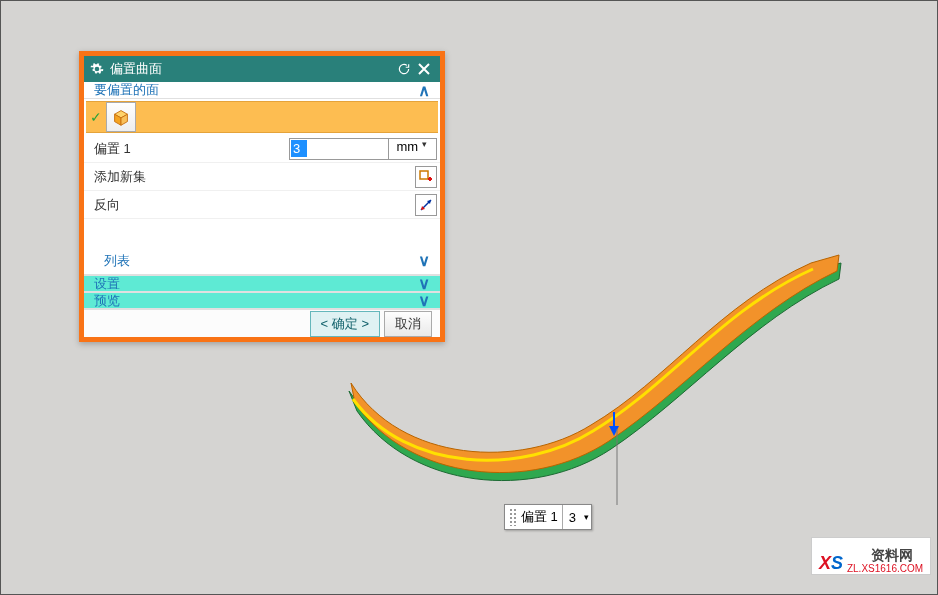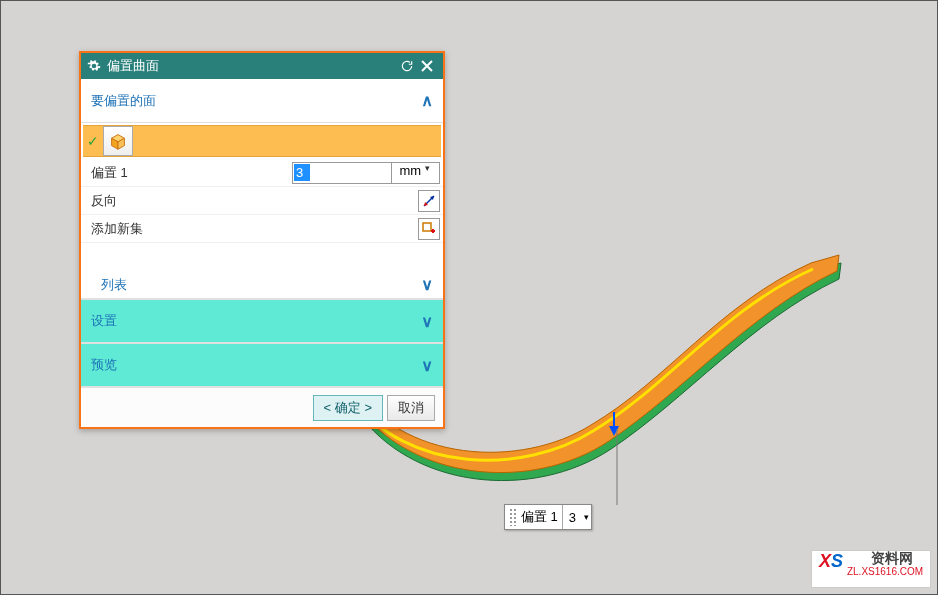--- a/index.html
+++ b/index.html
@@ -14,35 +14,35 @@
     overflow: hidden;
     border: 1px solid #555;
   }
   .dialog {
     position: absolute;
     left: 78px;
     top: 50px;
     width: 366px;
     background: #fff;
     box-shadow: 0 2px 6px rgba(0,0,0,0.25);
-    border: 2px solid #f97316;
+    border: 5px solid #f97316;
   }
   .titlebar {
     height: 26px;
     background: #29807a;
     color: #fff;
     display: flex;
     align-items: center;
     padding: 0 6px;
   }
   .titlebar .gear { margin-right: 6px; display:flex; }
   .titlebar .title { flex: 1; }
   .titlebar .icon-slot { width: 20px; display:flex; justify-content:center; }
   .section-header {
-    height: 44px;
+    height: 17px;
     display: flex;
     align-items: center;
     padding: 0 10px;
     border-bottom: 1px solid #e0e0e0;
     color: #1f73b7;
     cursor: pointer;
   }
   .section-header.collapsed-look {
     background: #5eead4;
     border-top: 1px solid #e0e0e0;
@@ -115,21 +115,21 @@
     height: 28px;
     display:flex;
     align-items:center;
     padding: 0 10px 0 20px;
     color:#1f73b7;
     border-bottom: 1px solid #e0e0e0;
     margin-top: 28px;
   }
   .list-sub .label{ flex:1; }
   .footer {
-    height: 40px;
+    height: 28px;
     display:flex;
     align-items:center;
     justify-content:flex-end;
     padding-right: 8px;
     gap: 4px;
     border-top: 1px solid #e0e0e0;
     background:#fcfcfc;
   }
   .btn {
     height: 26px;
@@ -184,27 +184,27 @@
     left: 615px;
     top: 428px;
     width: 2px;
     height: 76px;
     pointer-events: none;
   }
   
   .watermark {
     position:absolute;
     right: 6px;
-    bottom: 6px;
+    bottom: 19px;
     width: 120px;
     height: 38px;
     background:#fff;
     border:1px solid #ccc;
     display:flex;
-    align-items:flex-start;
+    align-items:flex-end;
     justify-content:center;
     flex-direction: row;
     gap:4px;
   }
   .watermark .xs {
     font-style: italic;
     font-weight: bold;
     font-size: 18px;
   }
   .watermark .xs .x{ color:#d12; }
@@ -282,37 +282,37 @@
         <span class="val">3</span>
         <span class="spacer"></span>
       </div>
       <div class="unit-box">
         <span>mm</span>
         <span class="drop-tri">▾</span>
       </div>
     </div>
 
     <div class="row">
+      <span class="lab">添加新集</span>
+      <span class="mini-btn">
+        <svg width="16" height="16" viewBox="0 0 16 16">
+          <rect x="2" y="2" width="8" height="8" fill="none" stroke="#cc7a00" stroke-width="1.5"></rect>
+          <line x1="10" y1="10" x2="14" y2="10" stroke="#d11" stroke-width="2"></line>
+          <line x1="12" y1="8" x2="12" y2="12" stroke="#d11" stroke-width="2"></line>
+        </svg>
+      </span>
+    </div>
+
+    <div class="row">
       <span class="lab">反向</span>
       <span class="mini-btn">
         <svg width="16" height="16" viewBox="0 0 16 16">
           <line x1="3" y1="13" x2="13" y2="3" stroke="#0030a0" stroke-width="1.5"></line>
           <polygon points="13,3 9,4 12,7" fill="#0030a0"></polygon>
           <polygon points="3,13 7,12 4,9" fill="#d11"></polygon>
-        </svg>
-      </span>
-    </div>
-
-    <div class="row">
-      <span class="lab">添加新集</span>
-      <span class="mini-btn">
-        <svg width="16" height="16" viewBox="0 0 16 16">
-          <rect x="2" y="2" width="8" height="8" fill="none" stroke="#cc7a00" stroke-width="1.5"></rect>
-          <line x1="10" y1="10" x2="14" y2="10" stroke="#d11" stroke-width="2"></line>
-          <line x1="12" y1="8" x2="12" y2="12" stroke="#d11" stroke-width="2"></line>
         </svg>
       </span>
     </div>
 
     <div class="list-sub">
       <span class="label">列表</span>
       <span class="chev">∨</span>
     </div>
   </div>
 

